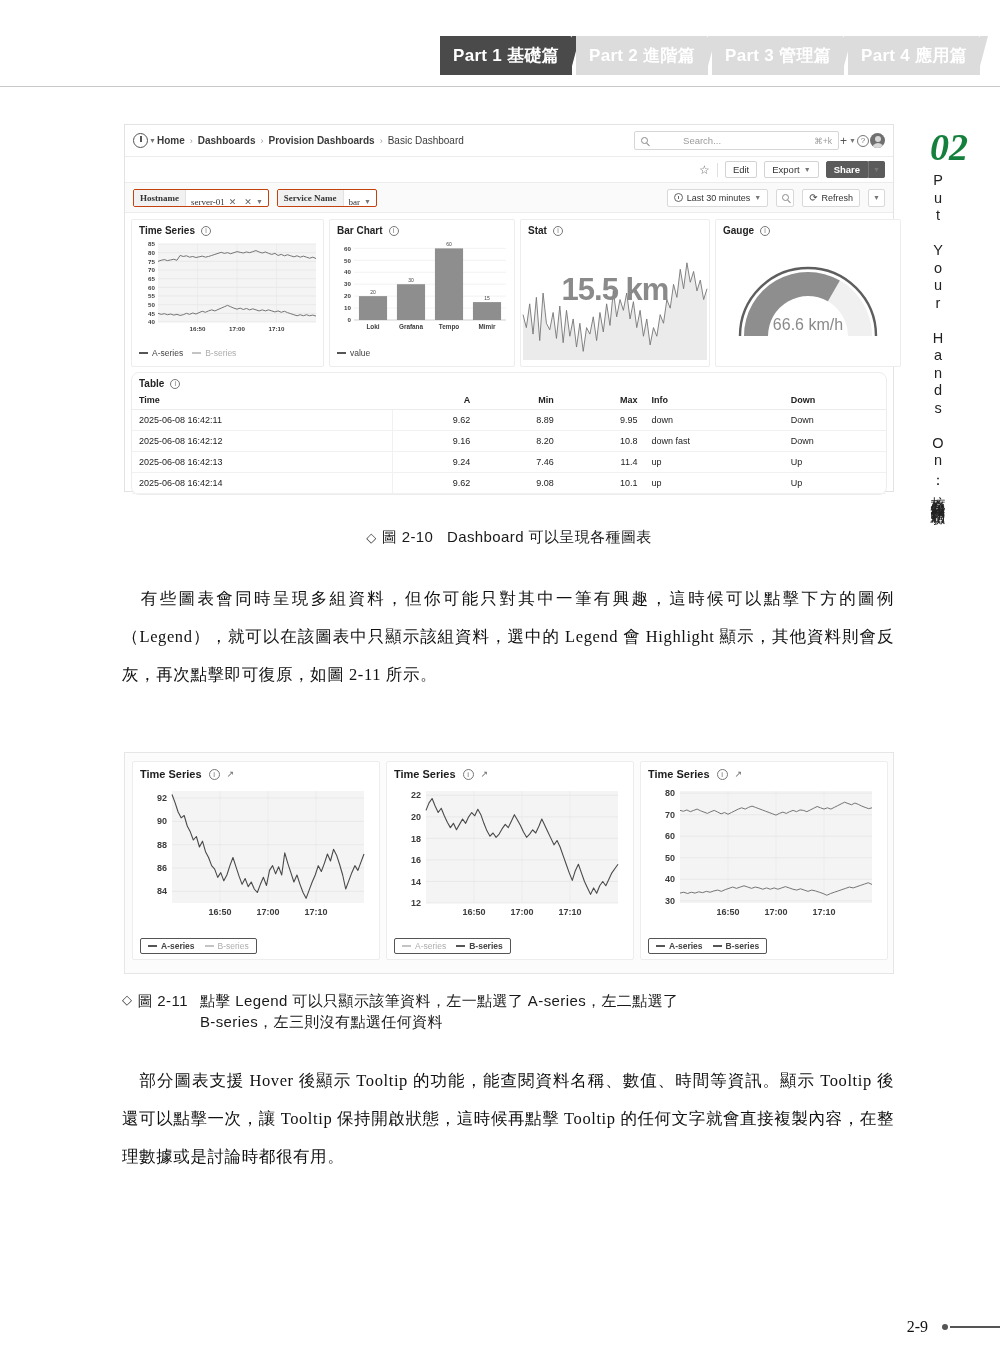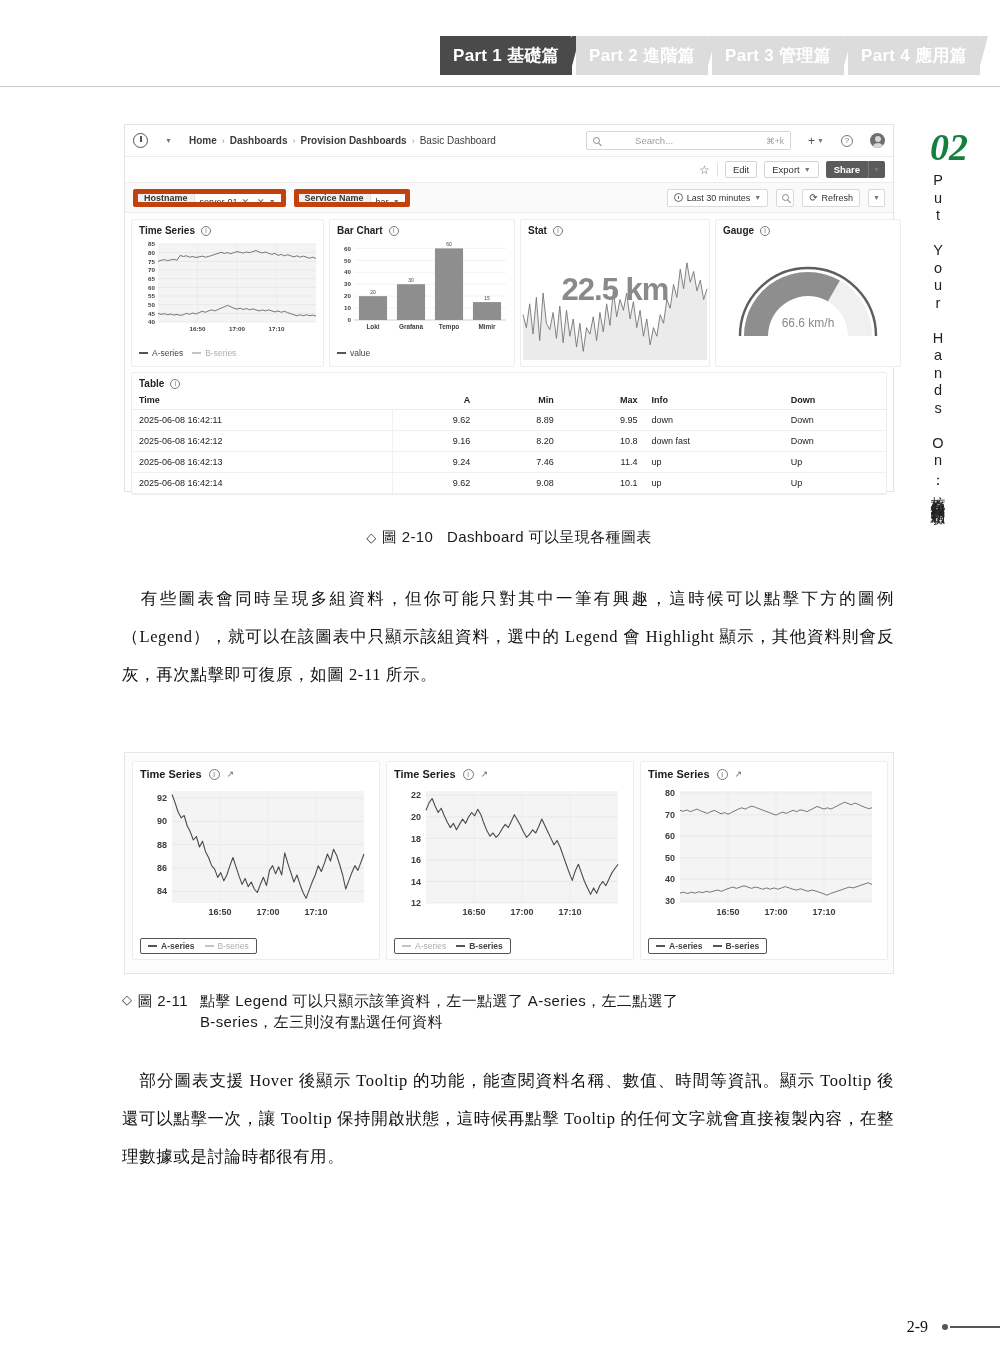--- a/index.html
+++ b/index.html
@@ -46,21 +46,21 @@
   }
 
   
   .figure {
     position:absolute; background:#fbfbfb; border:1px solid #e3e3e3;
   }
 
   
   #fig210 { left:124px; top:124px; width:770px; height:368px; background:#ffffff; }
   .gf-topbar {
-    height:32px; display:flex; align-items:center; gap:17px;
+    height:32px; display:flex; align-items:center; gap:1px;
     padding:0 8px; border-bottom:1px solid #ececec; background:#ffffff;
   }
   .gf-logo { width:15px; height:15px; border:1.6px solid #555; border-radius:50%; position:relative; flex:none;}
   .gf-logo::after{content:"";position:absolute;left:5.5px;top:1.5px;width:2px;height:6px;background:#555;}
   .caret { font-size:7px; color:#777; }
   .crumbs { display:flex; align-items:center; gap:5px; font-size:10px; color:#3b3b3b; }
   .crumbs .sep { color:#9a9a9a; font-size:9px; }
   .crumbs .cb { white-space:nowrap; }
   .crumbs .cb.strong { font-weight:bold; }
   .gf-search {
@@ -81,21 +81,21 @@
   .star { font-size:12px; color:#6a6a6a; }
   .vline { width:1px; height:14px; background:#e0e0e0; }
   .btn {
     height:17px; padding:0 7px; border:1px solid #d3d3d3; border-radius:2px; background:#fff;
     font-size:9.5px; color:#333; display:flex; align-items:center; gap:4px; white-space:nowrap;
   }
   .btn.dark { background:#5b5b5b; border-color:#5b5b5b; color:#fff; font-weight:bold;}
   .btn.dark-split { background:#5b5b5b; border-color:#5b5b5b; color:#fff; padding:0 4px;}
 
   .gf-filterbar { height:30px; display:flex; align-items:center; gap:8px; padding:0 8px; border-bottom:1px solid #ececec; background:#fafafa;}
-  .filt { display:flex; align-items:stretch; border:5px solid #c2410c; border-radius:2px; background:#fff; height:18px; overflow:hidden;}
+  .filt { display:flex; align-items:stretch; border:1px solid #c2410c; border-radius:2px; background:#fff; height:18px; overflow:hidden;font-family:Liberation Serif, serif;}
   .filt .lbl { background:#f1f1f1; padding:0 6px; font-size:9px; font-weight:bold; display:flex; align-items:center; color:#333; border-right:1px solid #e2e2e2;}
   .filt .val { padding:0 5px; font-size:9px; display:flex; align-items:center; gap:4px; color:#333;margin-top:8px;}
   .filt .x { color:#666; font-size:9px;}
   .spacer { margin-left:auto; }
   .tr-btn { height:18px; border:1px solid #d9d9d9; background:#fff; border-radius:2px; display:flex; align-items:center; gap:4px; padding:0 6px; font-size:9px; color:#333;}
   .clock { width:9px;height:9px;border:1.2px solid #666;border-radius:50%;position:relative;flex:none;}
   .clock::after{content:"";position:absolute;left:3.4px;top:1.6px;width:1px;height:3.2px;background:#666;}
   .zoomout { width:18px;height:18px;border:1px solid #d9d9d9;border-radius:2px;background:#fff;display:flex;align-items:center;justify-content:center;}
   .refresh-ic { font-size:10px; color:#444; }
 
@@ -106,21 +106,21 @@
   .p-head { display:flex; align-items:center; gap:6px; padding:5px 7px 2px 7px; }
   .p-title { font-size:10px; font-weight:bold; color:#222; }
   .p-body { position:relative; }
   .legend { display:flex; align-items:center; gap:9px; padding:2px 7px 5px 7px; }
   .lg { display:flex; align-items:center; gap:4px; font-size:8.5px; color:#444; }
   .lg .dash { width:9px; height:2px; background:#555; display:inline-block; }
   .lg.muted { color:#adadad; }
   .lg.muted .dash { background:#c4c4c4; }
 
   
-  .tbl-panel { margin:5px 6px 0 6px; background:#fff; border:1px solid #ededed; border-radius:2px; }
+  .tbl-panel { margin:5px 6px 0 6px; background:#fff; border:1px solid #ededed; border-radius:8px; }
   table.gf { width:100%; border-collapse:collapse; font-size:9px; }
   table.gf th { text-align:left; font-weight:bold; color:#222; padding:4px 7px; border-bottom:1px solid #ececec; font-size:9px;}
   table.gf td { padding:5px 7px; border-bottom:1px solid #f1f1f1; color:#222; }
   table.gf td.num, table.gf th.num { text-align:right; }
   table.gf td.sepl { border-left:1px solid #f1f1f1; }
 
   
   .caption {
     position:absolute; font-family:"Liberation Sans", sans-serif;
     font-size:15px; color:#1a1a1a; letter-spacing:.4px;
@@ -353,36 +353,36 @@
       <div class="panel" style="width:190px;">
         <div class="p-head">
           <span class="p-title">Stat</span>
           <span class="circ-ic" style="width:10px;height:10px;font-size:7px;">i</span>
         </div>
         <div class="p-body" style="height:128px;">
           <svg id="svg-stat-210" width="188" height="126" viewBox="0 0 188 126">
               <path d="M2.00 76.64L5.35 89.60L8.69 65.84L12.04 96.08L15.38 59.36L18.73 102.56L22.07 55.04L25.42 85.28L28.76 91.76L32.11 74.48L35.45 100.40L38.80 68.00L42.15 104.72L45.49 72.32L48.84 98.24L52.18 80.96L55.53 109.04L58.87 85.28L62.22 113.36L65.56 89.60L68.91 96.08L72.25 78.80L75.60 102.56L78.95 74.48L82.29 93.92L85.64 65.84L88.98 87.44L92.33 52.88L95.67 78.80L99.02 61.52L102.36 72.32L105.71 55.04L109.05 80.96L112.40 63.68L115.75 89.60L119.09 72.32L122.44 98.24L125.78 80.96L129.13 106.88L132.47 89.60L135.82 98.24L139.16 76.64L142.51 85.28L145.85 61.52L149.20 70.16L152.55 46.40L155.89 59.36L159.24 31.28L162.58 50.72L165.93 24.80L169.27 44.24L172.62 33.44L175.96 52.88L179.31 42.08L182.65 61.52L186.00 50.72L186 122L2 122Z" fill="#ebebeb"></path>
               <path d="M2.00 76.64L5.35 89.60L8.69 65.84L12.04 96.08L15.38 59.36L18.73 102.56L22.07 55.04L25.42 85.28L28.76 91.76L32.11 74.48L35.45 100.40L38.80 68.00L42.15 104.72L45.49 72.32L48.84 98.24L52.18 80.96L55.53 109.04L58.87 85.28L62.22 113.36L65.56 89.60L68.91 96.08L72.25 78.80L75.60 102.56L78.95 74.48L82.29 93.92L85.64 65.84L88.98 87.44L92.33 52.88L95.67 78.80L99.02 61.52L102.36 72.32L105.71 55.04L109.05 80.96L112.40 63.68L115.75 89.60L119.09 72.32L122.44 98.24L125.78 80.96L129.13 106.88L132.47 89.60L135.82 98.24L139.16 76.64L142.51 85.28L145.85 61.52L149.20 70.16L152.55 46.40L155.89 59.36L159.24 31.28L162.58 50.72L165.93 24.80L169.27 44.24L172.62 33.44L175.96 52.88L179.31 42.08L182.65 61.52L186.00 50.72" fill="none" stroke="#767676" stroke-width="0.9" stroke-linejoin="round"></path>
             </svg>
-          <div style="position:absolute;left:0;top:34px;width:188px;text-align:center;font-size:31px;color:#8a8a8a;font-weight:bold;letter-spacing:-1px;">22.5 km</div>
+          <div style="position:absolute;left:0;top:34px;width:188px;text-align:center;font-size:31px;color:#8a8a8a;font-weight:bold;letter-spacing:-1px;">15.5 km</div>
         </div>
       </div>
 
       <div class="panel" style="width:186px;">
         <div class="p-head">
           <span class="p-title">Gauge</span>
           <span class="circ-ic" style="width:10px;height:10px;font-size:7px;">i</span>
         </div>
         <div class="p-body" style="height:128px;">
           <svg id="svg-gauge-210" width="184" height="126" viewBox="0 0 184 126">
               <path d="M28 98.00000000000001A64 64 0 0 1 156 97.99999999999999L132 97.99999999999999A40 40 0 0 0 52 98Z" fill="#f0f0f0"></path>
               <path d="M28 98.00000000000001A64 64 0 0 1 123.88384674172738 42.50747512547262L111.9274042135796 63.317171953420385A40 40 0 0 0 52 98Z" fill="#8e8e8e"></path>
               <path d="M24 98.00000000000001A68 68 0 1 1 160 97.99999999999999" fill="none" stroke="#5e5e5e" stroke-width="2.4"></path>
             </svg>
-          <div style="position:absolute;left:0;top:78px;width:184px;text-align:center;font-size:12px;color:#8a8a8a;">66.6 km/h</div>
+          <div style="position:absolute;left:0;top:78px;width:184px;text-align:center;font-size:16px;color:#8a8a8a;">66.6 km/h</div>
         </div>
       </div>
     </div>
   </div>
 
   <div class="tbl-panel">
     <div class="p-head">
       <span class="p-title">Table</span>
       <span class="circ-ic" style="width:10px;height:10px;font-size:7px;">i</span>
     </div>

